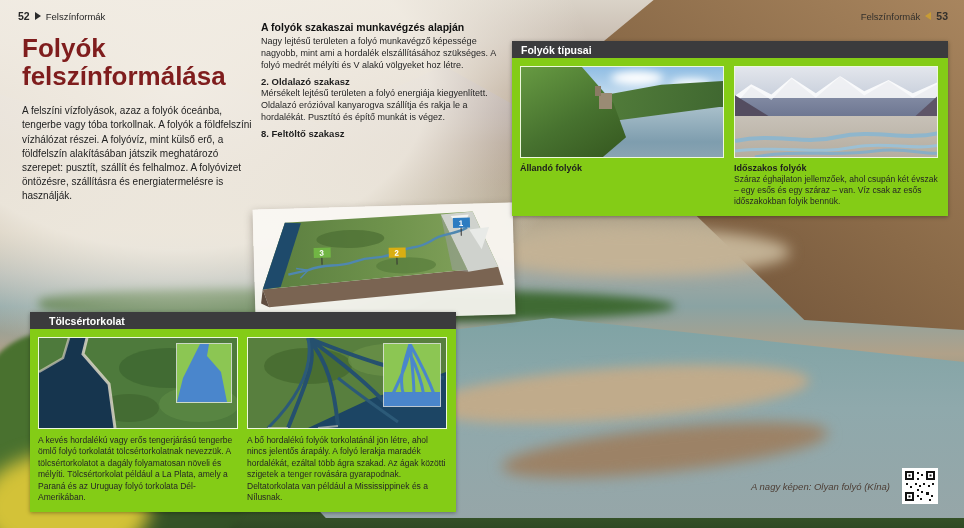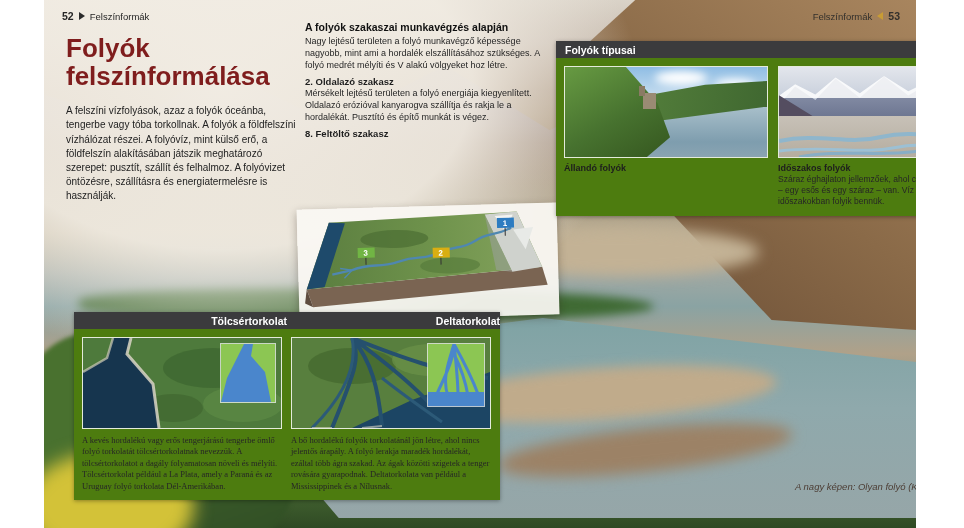--- a/index.html
+++ b/index.html
@@ -1,20 +1,19 @@
 <!DOCTYPE html>
 <html><head>
 <meta charset="utf-8">
 <style>
   html,body{margin:0;padding:0;}
   .spread{
-    position:relative; width:872px; height:528px; overflow:hidden;
+    position:relative; width:964px; height:528px; overflow:hidden;
     font-family:"Liberation Sans", sans-serif; color:#1e1e1e;
     background:#b9ab99;
-    margin-left:44px;
   }
   
   .bg, .bg *{position:absolute;}
   .bg{inset:0;}
   .bg-base{inset:0;background:linear-gradient(180deg,
     #dad3c8 0%, #c8bcb0 8%, #ab9783 17%, #9a8263 27%,
     #a5967e 36%, #b7ab92 44%, #9fa8a3 52%, #8aa3a3 58%,
     #b0a189 67%, #8d9684 75%, #647a4a 85%, #41602f 94%, #2f4a24 100%);}
   .bg-mtn-far{left:0;top:18px;width:100%;height:170px;opacity:.75;
     background:linear-gradient(180deg,#b9aeae 0%,#9d8f92 55%,rgba(157,143,146,0));
@@ -55,35 +54,35 @@
   
   .sections{position:absolute;left:261px;top:21px;width:238px;}
   .sections h2{margin:0 0 3px 0;font-size:10.5px;font-weight:bold;color:#111;}
   .sec-title{font-size:9.5px;font-weight:bold;margin:4px 0 1px 0;}
   .sec-text{font-size:9px;line-height:1.33;color:#262626;margin:0;}
   
   .diagram-card{position:absolute;left:254px;top:206px;width:256px;height:108px;
     background:rgba(250,248,243,.93);box-shadow:0 3px 8px rgba(40,30,20,.35);
     transform:rotate(-1.6deg);padding:2px;}
   
-  .bar{background:#3b3b3d;color:#fff;font-weight:bold;font-size:10.5px;height:17px;display:flex;align-items:center;text-align:right;}
-  .panel-body{background:#4d7c0f;}
+  .bar{background:#3b3b3d;color:#fff;font-weight:bold;font-size:10.5px;height:17px;display:flex;align-items:center;}
+  .panel-body{background:#84cc16;}
   .panel{box-shadow:0 1px 4px rgba(0,0,0,.35);}
   
   .types-panel{position:absolute;left:512px;top:41px;width:436px;}
   .types-panel .bar{padding-left:9px;}
   .types-body{display:flex;gap:10px;padding:8px;}
   .type-col{width:204px;}
   .ph{width:204px;height:92px;position:relative;overflow:hidden;border:1px solid rgba(255,255,255,.85);box-sizing:border-box;}
   .cap-title{font-size:9px;font-weight:bold;margin:5px 0 1px 0;}
   .cap-text{font-size:8.5px;line-height:1.32;color:#262626;margin:0;}
   
   .mouths-panel{position:absolute;left:30px;top:312px;width:426px;}
   .mouths-panel .bar span{width:50%;padding-left:19px;box-sizing:border-box;}
-  .mouths-body{display:flex;gap:9px;padding:8px;font-family:Liberation Serif, serif;}
+  .mouths-body{display:flex;gap:9px;padding:8px;}
   .mouth-col{width:200px;}
   .sat{width:200px;height:92px;position:relative;overflow:hidden;border:1px solid rgba(255,255,255,.85);box-sizing:border-box;}
   .mouth-text{font-size:8.5px;line-height:1.35;color:#262626;margin:6px 0 0 0;}
   
   .p1-sky{position:absolute;inset:0;background:linear-gradient(180deg,#8fbde4 0%,#c6ddef 32%,#e3edf5 46%,#dfe9ef 100%);}
   .p1-cloud{position:absolute;background:#fff;border-radius:50%;filter:blur(4px);}
   .p1-hillfar{position:absolute;right:0;top:14px;width:68%;height:52%;background:linear-gradient(100deg,#55803c,#3f6730);
     clip-path:polygon(0 100%,18% 28%,55% 8%,100% 0,100% 100%);}
   .p1-river{position:absolute;right:0;bottom:0;width:80%;height:56%;
     background:linear-gradient(180deg,#a8bfca,#7e9dae 70%,#8aa4b2);
@@ -238,21 +237,20 @@
         </div>
         <div class="cap-title">Időszakos folyók</div>
         <p class="cap-text">Száraz éghajlaton jellemzőek, ahol csupán két évszak – egy esős és egy száraz – van. Víz csak az esős időszakokban folyik bennük.</p>
       </div>
     </div>
   </div>
 
   <div class="mouths-panel panel">
     <div class="bar">
       <span>Tölcsértorkolat</span>
-      <span>Deltatorkolat</span>
     </div>
     <div class="panel-body mouths-body">
       <div class="mouth-col">
         <div class="sat">
           <svg width="198" height="90" viewBox="0 0 198 90">
             <rect width="198" height="90" fill="#4e7a3c"></rect>
             <ellipse cx="130" cy="30" rx="50" ry="20" fill="#3f6831" opacity=".8"></ellipse>
             <ellipse cx="160" cy="66" rx="40" ry="18" fill="#5d8a44" opacity=".7"></ellipse>
             <ellipse cx="90" cy="70" rx="30" ry="14" fill="#40672f" opacity=".7"></ellipse>
             <polygon points="30,0 48,0 44,16 70,46 76,90 0,90 0,34 24,20" fill="#16354e"></polygon>

